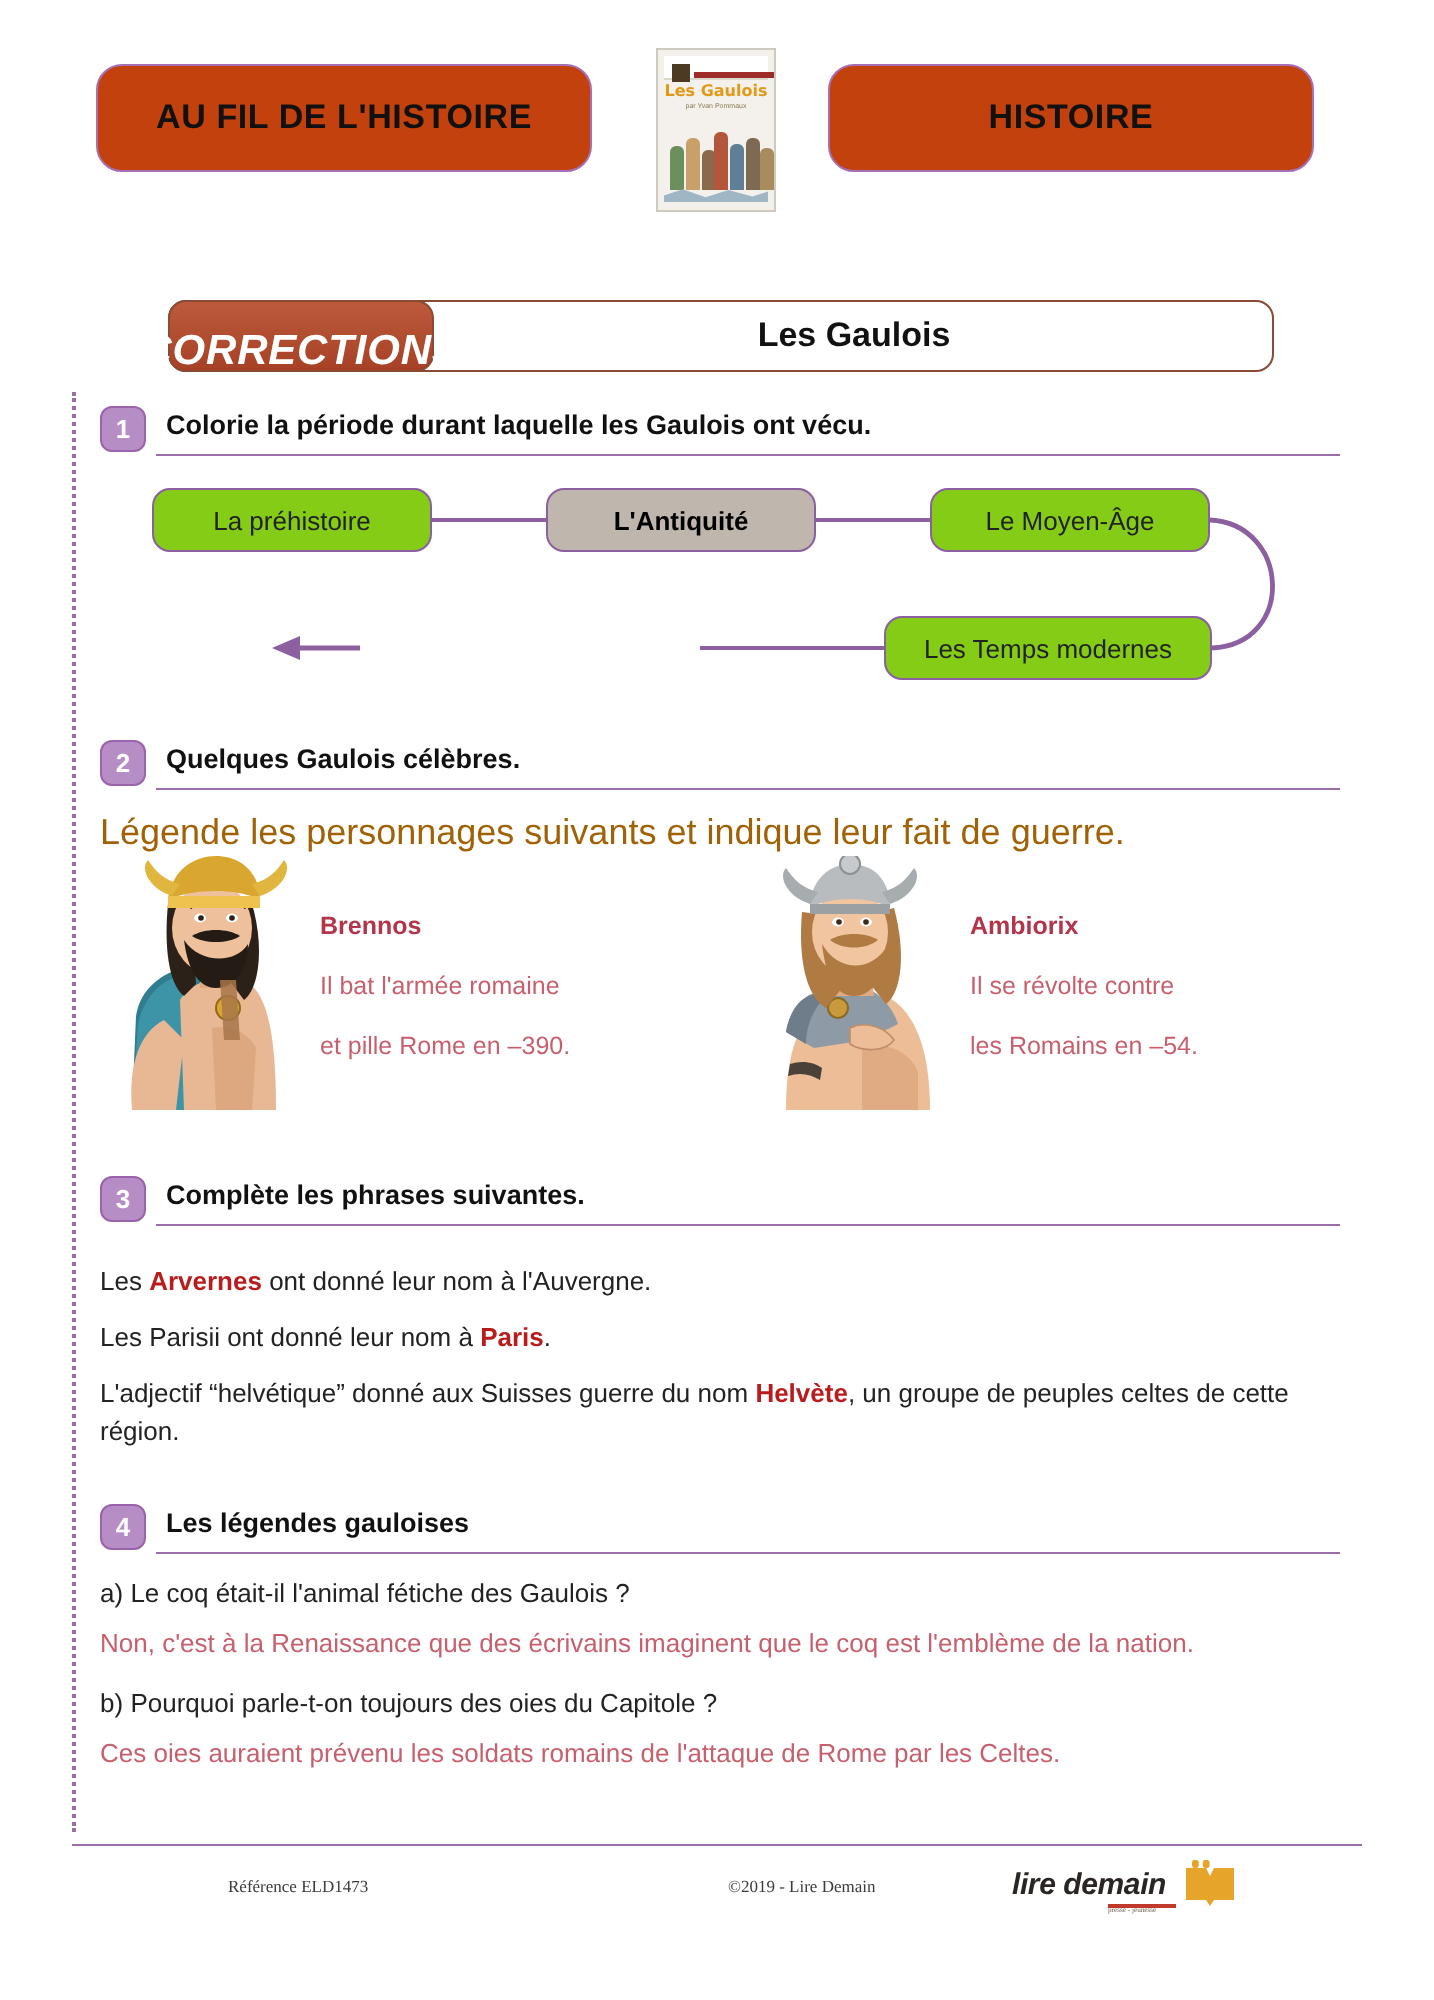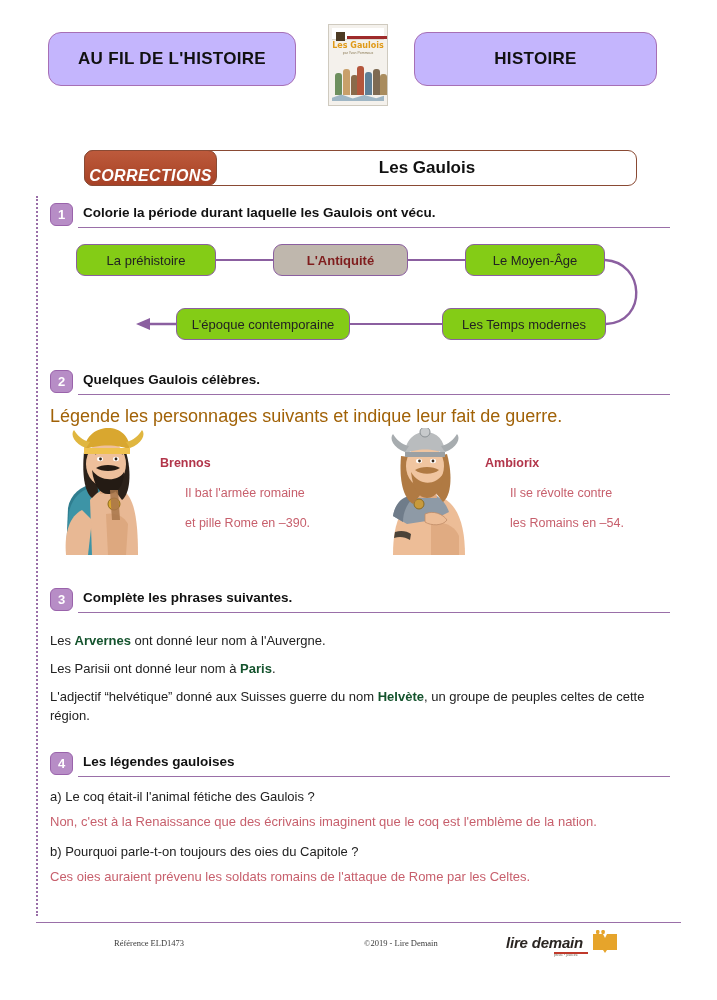--- a/index.html
+++ b/index.html
@@ -37,21 +37,21 @@
     left: 0; top: 24px;
     width: 717px;
     height: 80px;
   }
   .title-box {
     position: absolute;
     top: 8px;
     height: 54px;
     border: 1.6px solid #a76fb5;
     border-radius: 13px;
-    background: #c4b5fd;
+    background: #c2410c;
     display: flex;
     align-items: center;
     justify-content: center;
     box-sizing: border-box;
   }
   .title-box span {
     font-weight: bold;
     font-size: 17px;
     letter-spacing: 0.3px;
     color: #111;
@@ -134,21 +134,21 @@
     border-radius: 9px;
     background: linear-gradient(180deg,#bd5a3c 0%, #b34f31 45%, #a74126 100%);
     border: 1.5px solid #8a4a34;
     box-sizing: border-box;
     display: flex; align-items: center; justify-content: center;
   }
   .corr-badge span {
     color: #fff;
     font-style: italic;
     font-weight: bold;
-    font-size: 16px;
+    font-size: 21px;
     letter-spacing: 0.4px;
     margin-top: 16px;
   }
   .corr-title {
     position: absolute;
     left: 133px; right: 0; top: 0; bottom: 0;
     display: flex; align-items: center; justify-content: center;
   }
   .corr-title span {
     font-size: 17px;
@@ -203,21 +203,21 @@
     border-radius: 9px;
     background: #84cc16;
     box-sizing: border-box;
     display: flex; align-items: center; justify-content: center;
     font-size: 13px;
     color: #222;
     height: 32px;
   }
   .tl-box.highlight {
     background: #bfb7ad;
-    color: #7f1d1d;
+    color: #000000;
     font-weight: bold;
   }
   .tl-svg {
     position: absolute;
     left: 0; top: 0;
     width: 640px; height: 115px;
     overflow: visible;
   }
 
   
@@ -247,33 +247,32 @@
     font-size: 12.5px;
     font-weight: bold;
     color: #b2354a;
     margin-bottom: 16px;
   }
   .char-line {
     font-size: 12.5px;
     color: #c75f6c;
     margin-bottom: 16px;
     white-space: nowrap;
-    margin-left: 25px;
   }
 
   
   .body-line {
     position: absolute;
     left: 50px;
     width: 612px;
     font-size: 13px;
     color: #222;
     line-height: 19px;
   }
-  .hl { color: #14532d; font-weight: bold; }
+  .hl { color: #b91c1c; font-weight: bold; }
   .ans { color: #c75f6c; }
   .qst { color: #222; }
 
   
   .footer-rule {
     position: absolute;
     left: 36px; top: 922px;
     width: 645px; height: 0;
     border-top: 1.4px solid #9a6fa8;
   }
@@ -400,23 +399,20 @@
     </div>
 
     <div class="tl-box" style="left:425px; top:8px; width:140px;">
       <span>Le Moyen-Âge</span>
     </div>
 
     <div class="tl-box" style="left:402px; top:72px; width:164px;">
       <span>Les Temps modernes</span>
     </div>
 
-    <div class="tl-box" style="left:136px; top:72px; width:174px;">
-      <span>L'époque contemporaine</span>
-    </div>
   </div>
 
   <div class="ex-head" style="top:370px;">
     <div class="ex-num">2</div>
     <div class="ex-label">Quelques Gaulois célèbres.</div>
     <div class="ex-rule"></div>
   </div>
 
   <div class="sub-instr" style="top:406px;">Légende les personnages suivants et indique leur fait de guerre.</div>
 

